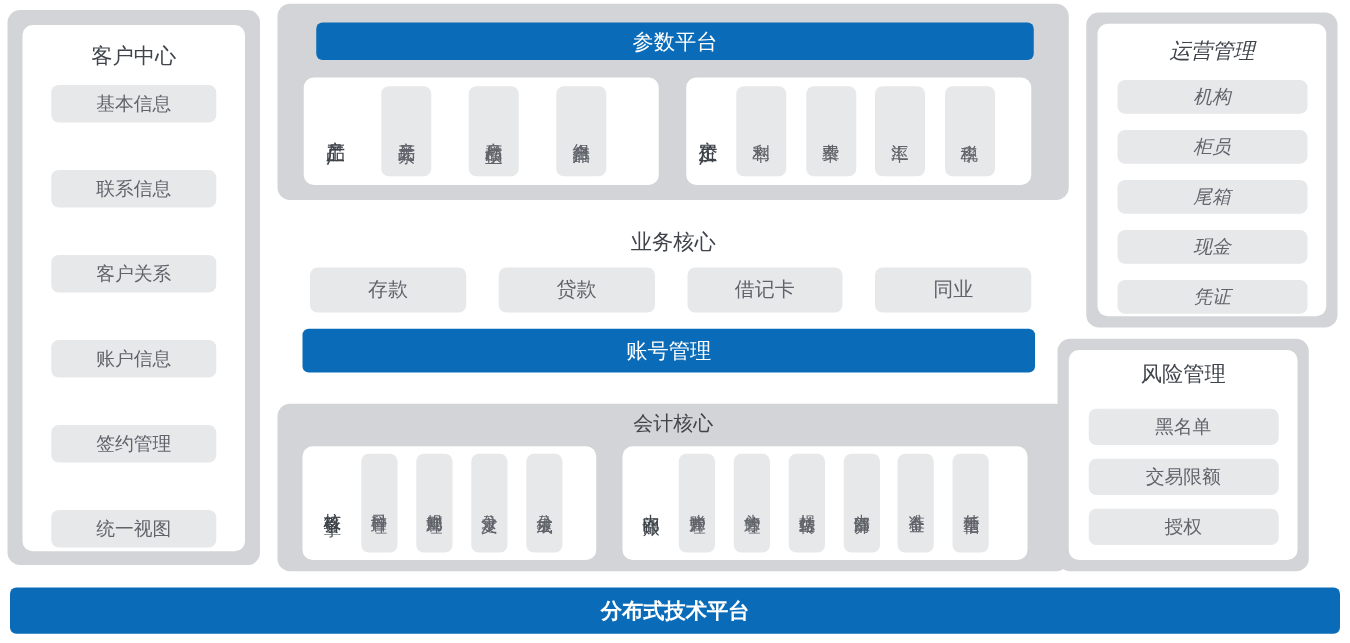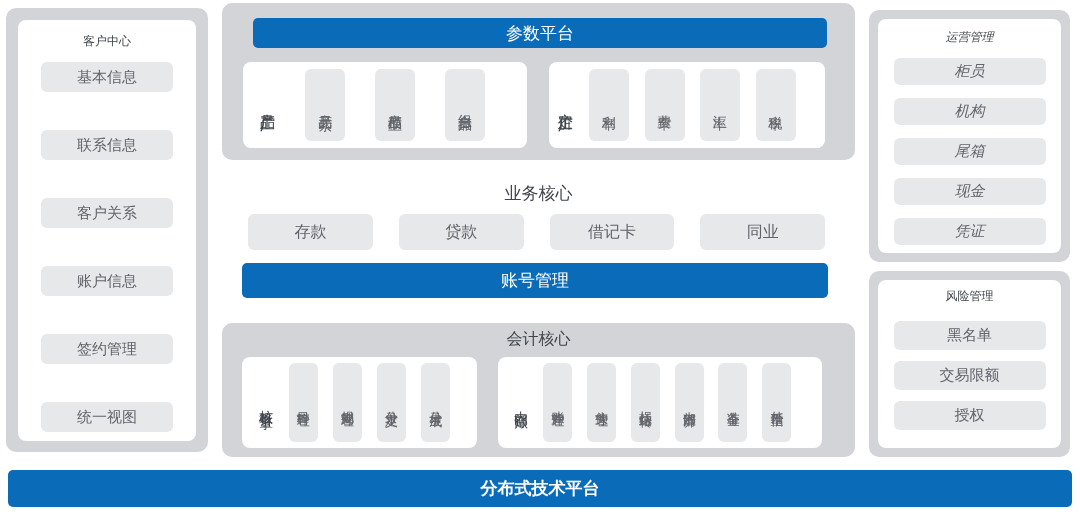--- a/index.html
+++ b/index.html
@@ -12,24 +12,24 @@
 
   .panel { position: absolute; background: var(--panel-gray, #d2d4d7); border-radius: 10px; }
   .panel-inner {
     position: absolute; background: #ffffff; border-radius: 8px;
     display: flex; flex-direction: column; align-items: center;
   }
   .left-panel { left: 6px; top: 8px; width: 202px; height: 444px; }
   .left-panel .panel-inner { inset: 12px 12px 11px; }
   .right-top-panel { left: 869px; top: 10px; width: 201px; height: 252px; font-style: italic; }
   .right-top-panel .panel-inner { inset: 9px; }
-  .right-bottom-panel { left: 869px; top: 271px; width: 201px; height: 186px; padding-left: 25px; }
+  .right-bottom-panel { left: 846px; top: 271px; width: 201px; height: 186px; padding-left: 25px; }
   .right-bottom-panel .panel-inner { inset: 9px; }
 
-  .panel-title { font-size: 12px; font-weight: 500; color: var(--title-text, #3f444b); }
+  .panel-title { font-size: 17px; font-weight: 500; color: var(--title-text, #3f444b); }
   .left-panel .panel-title { margin-top: 13px; }
   .right-top-panel .panel-title { margin-top: 10px; }
   .right-bottom-panel .panel-title { margin-top: 8px; }
 
   .vlist { display: flex; flex-direction: column; align-items: center; width: 100%; }
   .left-panel .vlist { margin-top: 12px; gap: 38px; }
   .right-top-panel .vlist { margin-top: 12px; gap: 13px; }
   .right-bottom-panel .vlist { margin-top: 16px; gap: 11px; }
 
   .hitem {
@@ -160,22 +160,22 @@
           <div class="vchip">外币重估</div>
         </div>
     </div>
   </div>
 
   <div class="panel right-top-panel">
     <div class="panel-inner">
       <div class="panel-title">运营管理</div>
       <div class="vlist">
 
-      <div class="hitem">柜员</div>
-          <div class="hitem">机构</div>
+      <div class="hitem">机构</div>
+          <div class="hitem">柜员</div>
           <div class="hitem">尾箱</div>
           <div class="hitem">现金</div>
           <div class="hitem">凭证</div>
         </div>
     </div>
   </div>
 
   <div class="panel right-bottom-panel">
     <div class="panel-inner">
       <div class="panel-title">风险管理</div>

